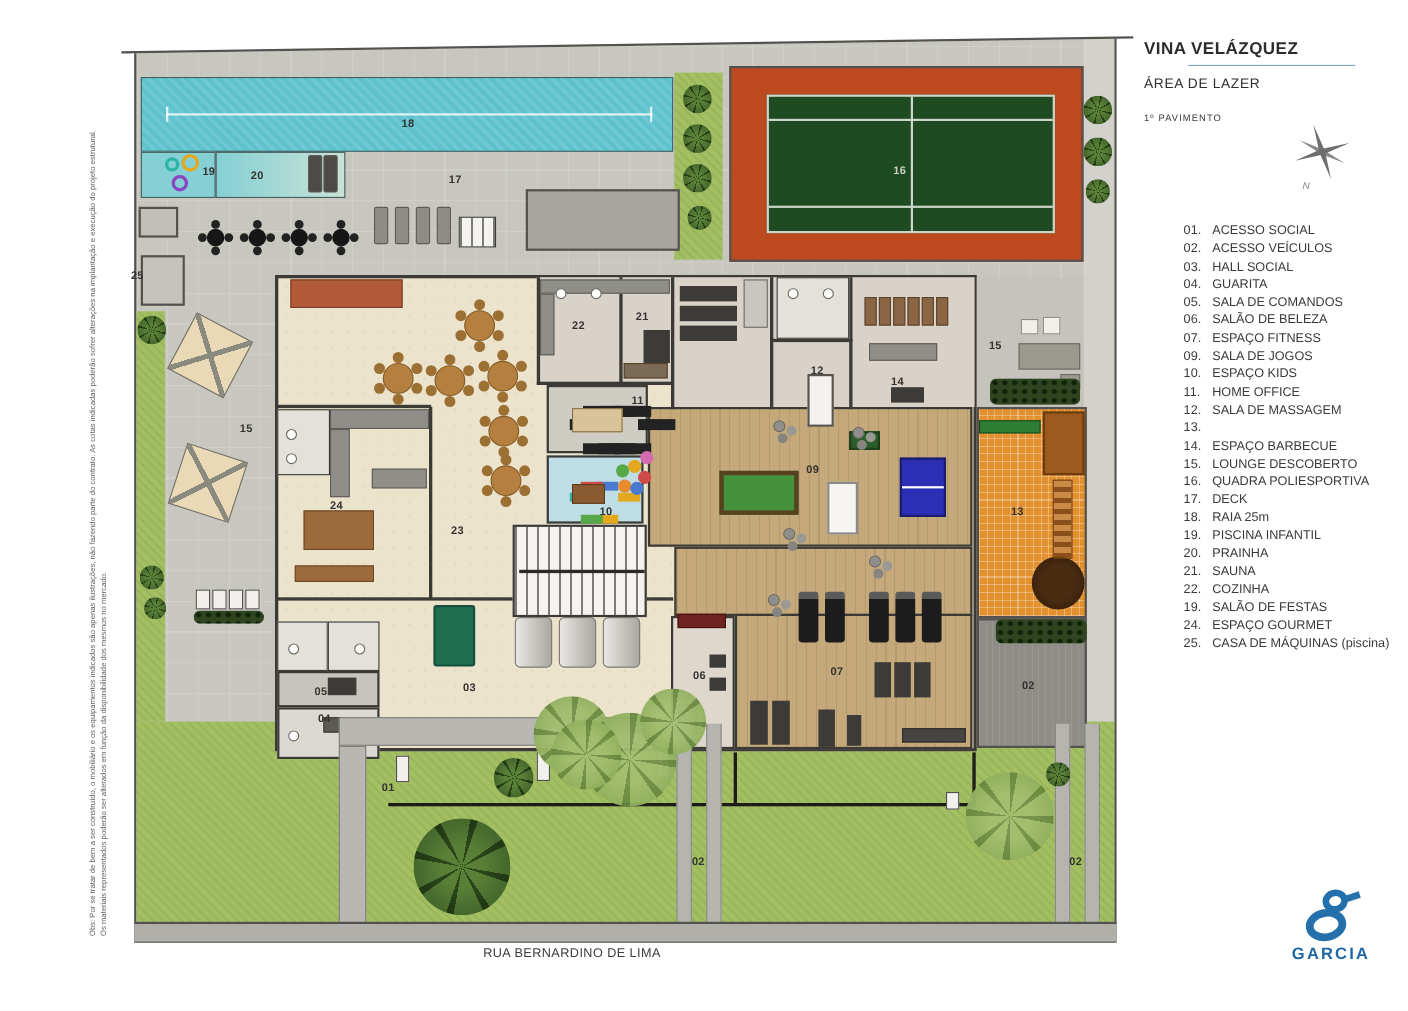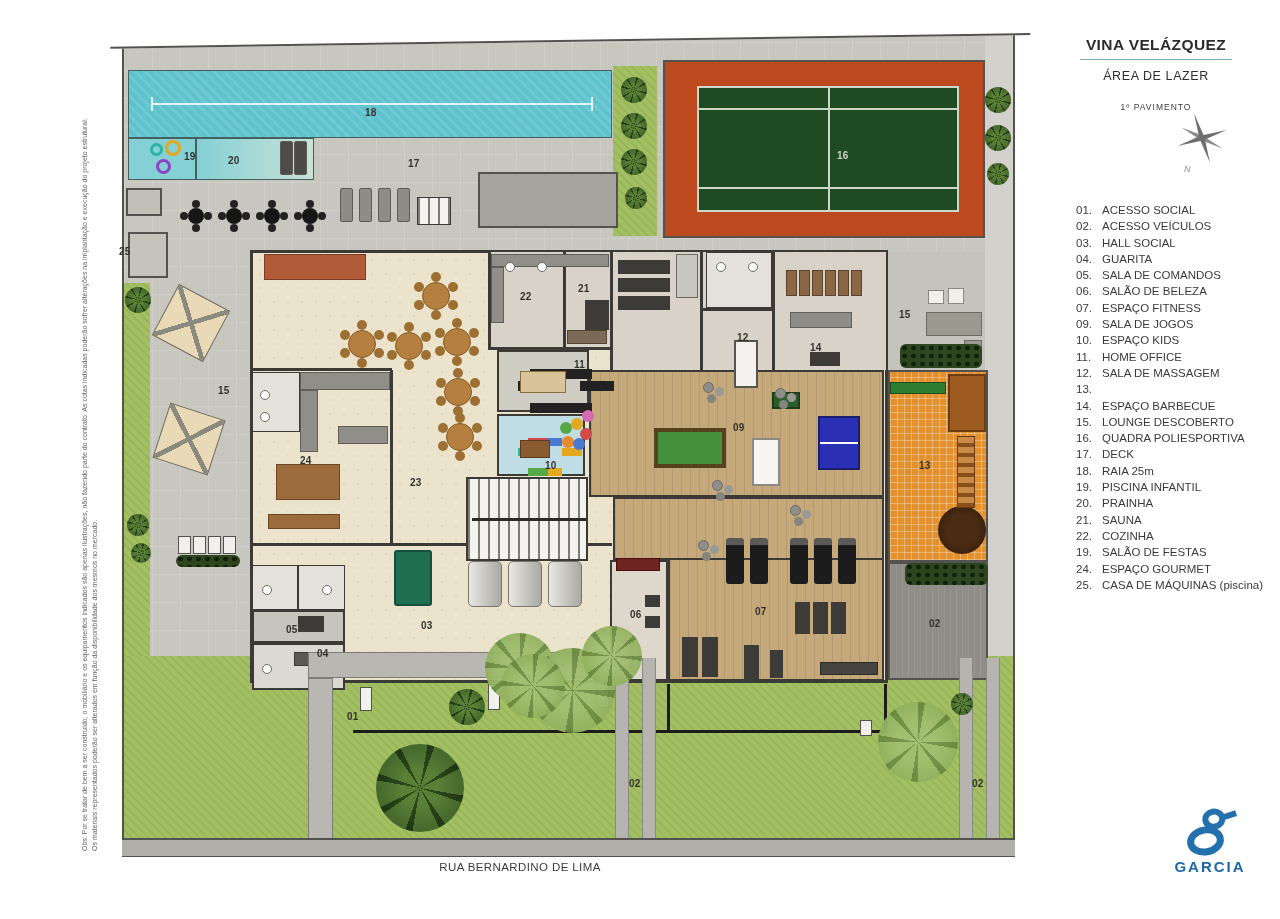--- a/index.html
+++ b/index.html
@@ -78,21 +78,21 @@
         linear-gradient(-45deg,transparent 47%,#8a8a7f 47% 53%,transparent 53%),#e9d9b6;
         border:1.5px solid #6b6b66}
   .post{background:#f1f0ec;border:1.5px solid #53524e}
   .fence{background:#1d1c1a}
   
   .plbl{position:absolute;font-size:10px;font-weight:600;color:#33322f;letter-spacing:.3px;z-index:40}
   .plbl.light{color:#c9d2c4}
   
   .topmask{left:110px;top:1px;width:920px;height:34px;background:#fff;border-bottom:2px solid #53524e;
            transform:rotate(-0.85deg);transform-origin:100% 50%;z-index:30}
-  .panel{left:1040px;top:36px;width:232px;text-align:center;z-index:50}
+  .panel{left:1040px;top:36px;width:232px;text-align:left;z-index:50}
   .ttl{font-size:15.5px;font-weight:600;letter-spacing:.4px;color:#2c2c2c}
   .ttl-line{width:152px;height:1px;background:#7fa9bd;margin:5px auto 9px}
   .sub1{font-size:12.5px;letter-spacing:.6px;color:#2e2e2e}
   .sub2{font-size:8.5px;letter-spacing:1px;color:#3a3a3a;margin-top:19px}
   .legend{left:1076px;top:202px;width:224px;z-index:50}
   .leg{display:flex;gap:5px;font-size:11.5px;line-height:16.3px;color:#3a3a3a;text-align:left}
   .leg-num{min-width:21px}
   .compassN{font-size:9px;font-style:italic;color:#8a8a8a;z-index:50}
   .street{left:370px;top:861px;width:300px;text-align:center;font-size:11.5px;
           letter-spacing:.4px;color:#3b3b3b;z-index:50}
@@ -396,39 +396,39 @@
     </g>
   </svg>
   <div class="garcia-word">GARCIA</div>
 </div>
 
 <div class="abs plbl" style="left: 365px; top: 107px;">18</div>
 <div class="abs plbl" style="left: 184px; top: 151px;">19</div>
 <div class="abs plbl" style="left: 228px; top: 155px;">20</div>
 <div class="abs plbl" style="left: 408px; top: 158px;">17</div>
 <div class="abs plbl" style="left: 119px; top: 246px;">25</div>
-<div class="abs plbl light" style="left: 837px; top: 150px;">16</div>
+<div class="abs plbl light" style="left: 812px; top: 150px;">16</div>
 <div class="abs plbl" style="left: 218px; top: 385px;">15</div>
 <div class="abs plbl" style="left: 899px; top: 309px;">15</div>
 <div class="abs plbl" style="left: 520px; top: 291px;">22</div>
 <div class="abs plbl" style="left: 578px; top: 283px;">21</div>
 <div class="abs plbl" style="left: 737px; top: 332px;">12</div>
 <div class="abs plbl" style="left: 810px; top: 342px;">14</div>
 <div class="abs plbl" style="left: 574px; top: 359px;">11</div>
 <div class="abs plbl" style="left: 545px; top: 460px;">10</div>
 <div class="abs plbl" style="left: 733px; top: 422px;">09</div>
 <div class="abs plbl" style="left: 919px; top: 460px;">13</div>
 <div class="abs plbl" style="left: 300px; top: 455px;">24</div>
 <div class="abs plbl" style="left: 410px; top: 477px;">23</div>
 <div class="abs plbl" style="left: 755px; top: 606px;">07</div>
 <div class="abs plbl" style="left: 929px; top: 618px;">02</div>
 <div class="abs plbl" style="left: 630px; top: 609px;">06</div>
 <div class="abs plbl" style="left: 421px; top: 620px;">03</div>
 <div class="abs plbl" style="left: 286px; top: 624px;">05</div>
-<div class="abs plbl" style="left: 289px; top: 648px; margin-left: 28px;">04</div>
+<div class="abs plbl" style="left: 289px; top: 648px;">04</div>
 <div class="abs plbl" style="left: 347px; top: 711px;">01</div>
 <div class="abs plbl" style="left: 629px; top: 778px;">02</div>
 <div class="abs plbl" style="left: 972px; top: 778px;">02</div>
 <div class="abs palm" style="left: 376px; top: 744px; width: 88px; height: 88px; z-index: 10;"></div>
 <div class="abs palm" style="left: 449px; top: 689px; width: 36px; height: 36px; z-index: 10;"></div>
 <div class="abs palm" style="left: 125px; top: 287px; width: 26px; height: 26px; z-index: 10;"></div>
 <div class="abs palm" style="left: 127px; top: 514px; width: 22px; height: 22px; z-index: 10;"></div>
 <div class="abs palm" style="left: 131px; top: 543px; width: 20px; height: 20px; z-index: 10;"></div>
 <div class="abs palm" style="left: 621px; top: 77px; width: 26px; height: 26px; z-index: 10;"></div>
 <div class="abs palm" style="left: 621px; top: 113px; width: 26px; height: 26px; z-index: 10;"></div>

